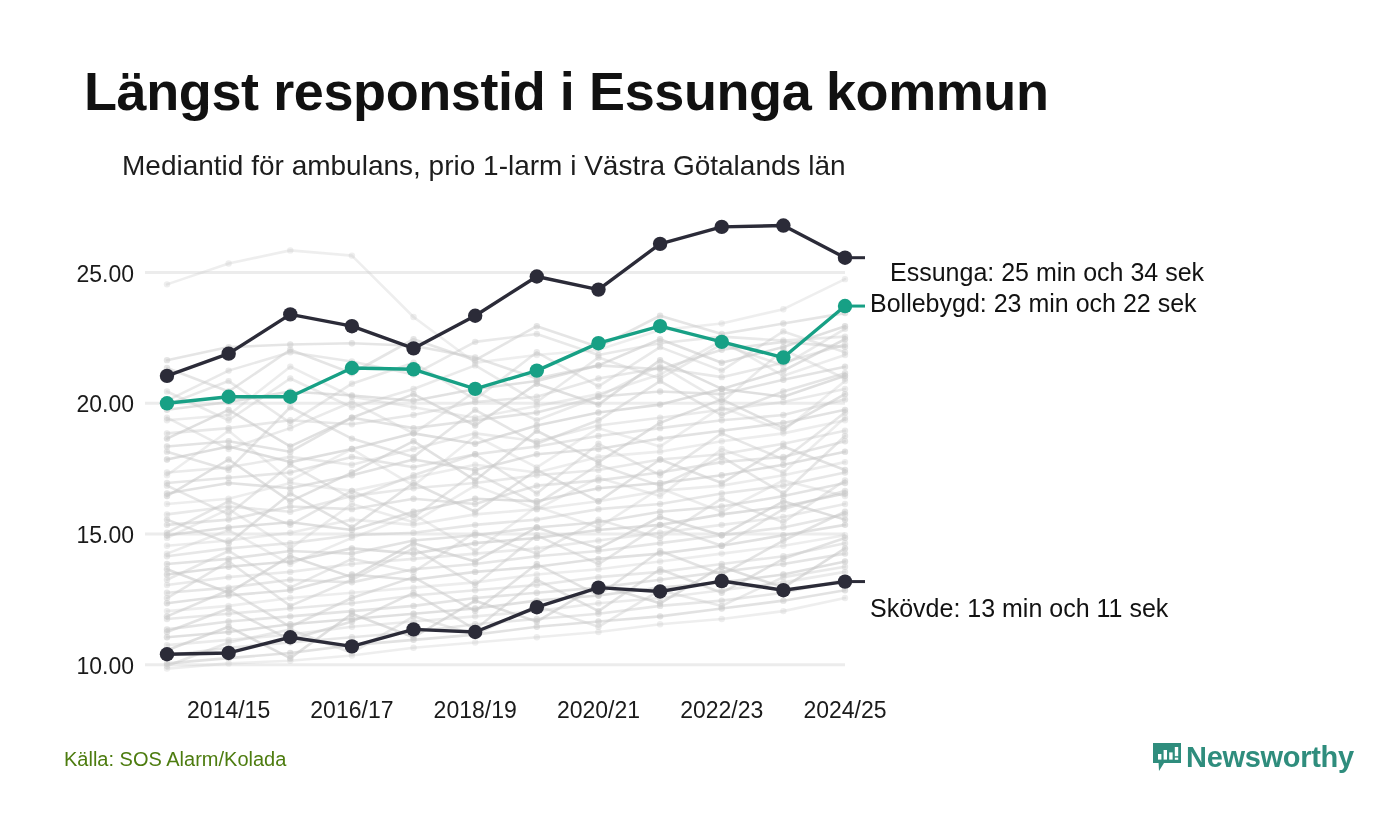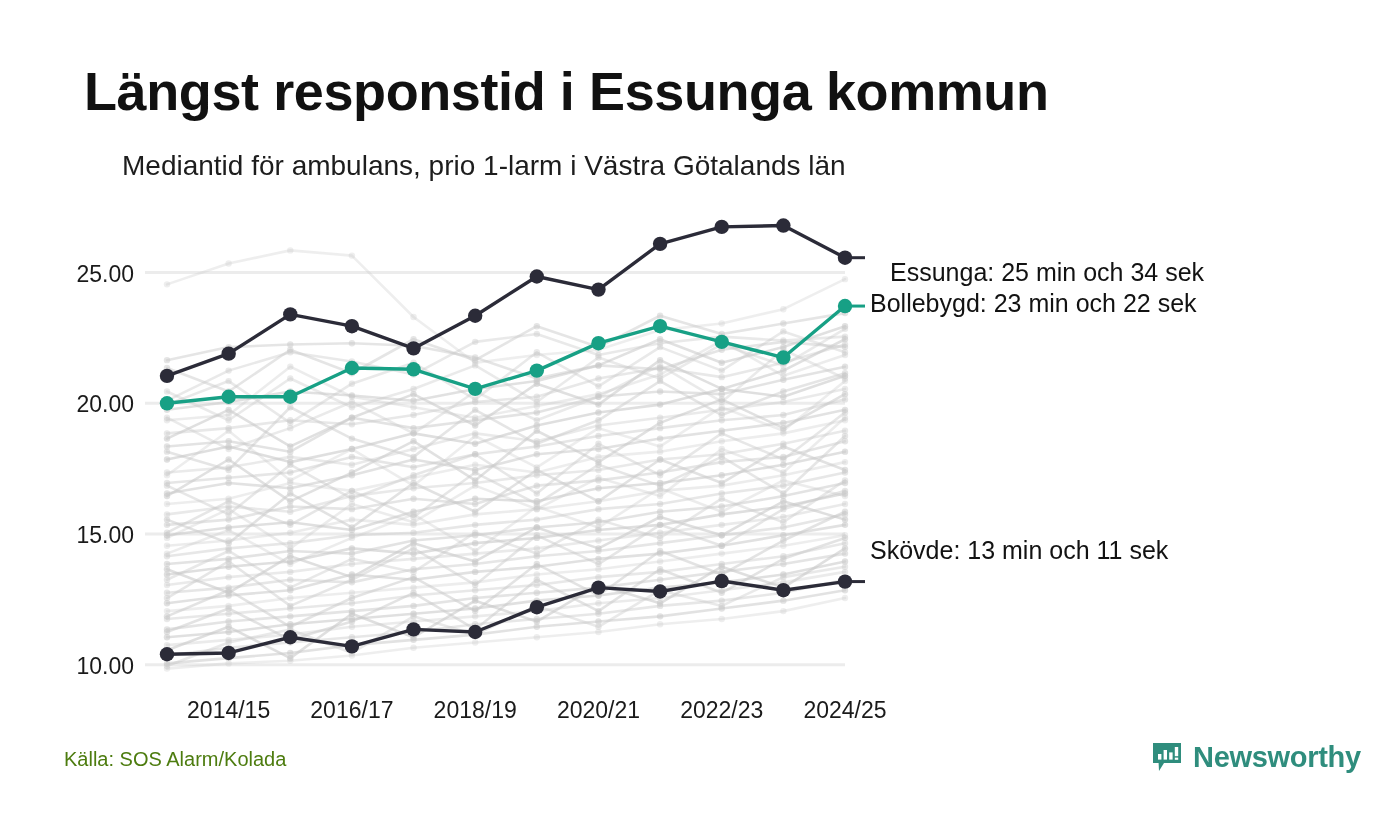--- a/index.html
+++ b/index.html
@@ -25,21 +25,21 @@
   .chart-wrap{position:absolute;left:0;top:0;width:1400px;height:840px;}
   svg.chart{position:absolute;left:0;top:0;}
 
   .footer-source{
     position:absolute;left:64px;top:748px;
     font-size:20px;color:#4d7c0f;white-space:nowrap;
   }
 
   .logo{
     position:absolute;left:1150px;top:740px;
-    display:flex;align-items:center;gap:9px;
+    display:flex;align-items:center;gap:2px;
   }
   .logo-mark{width:34px;height:34px;display:block;}
   .logo-text{
     font-size:29px;font-weight:bold;color:#2f8d7d;
     letter-spacing:-0.3px;line-height:1;
   }
 
   .ann{
     position:absolute;font-size:25px;color:#121212;white-space:nowrap;
   }
@@ -773,21 +773,21 @@
       <g id="leaders">
           <line x1="848" y1="257.69649122807016" x2="865" y2="257.69649122807016" stroke="#2b2b38" stroke-width="3"></line>
           <line x1="848" y1="306.0561403508772" x2="865" y2="306.0561403508772" stroke="#17a085" stroke-width="3"></line>
           <line x1="848" y1="581.5754385964913" x2="865" y2="581.5754385964913" stroke="#2b2b38" stroke-width="3"></line>
         </g>
     </svg>
   </div>
 
   <div class="ann" id="ann-0" style="left: 890px; top: 240.696px; margin-top: 17px;">Essunga: 25 min och 34 sek</div>
   <div class="ann" id="ann-1" style="left: 870px; top: 289.056px;">Bollebygd: 23 min och 22 sek</div>
-  <div class="ann" id="ann-2" style="left: 870px; top: 536px; text-align: center;">Skövde: 13 min och 11 sek</div>
+  <div class="ann" id="ann-2" style="left: 870px; top: 594px; text-align: center;">Skövde: 13 min och 11 sek</div>
 
   <div class="footer-source">Källa: SOS Alarm/Kolada</div>
 
   <div class="logo">
     <svg class="logo-mark" viewBox="0 0 34 34">
       <path d="M3 3 H31 V23 H14 L9 31 L8.6 23 H3 Z" fill="#2f8d7d"></path>
       <rect x="8" y="14" width="3.4" height="5.6" fill="#ffffff"></rect>
       <rect x="13.6" y="10" width="3.4" height="9.6" fill="#ffffff"></rect>
       <rect x="19.2" y="12.4" width="3.4" height="7.2" fill="#ffffff"></rect>
       <rect x="24.8" y="7" width="3.4" height="9.2" fill="#ffffff"></rect>

